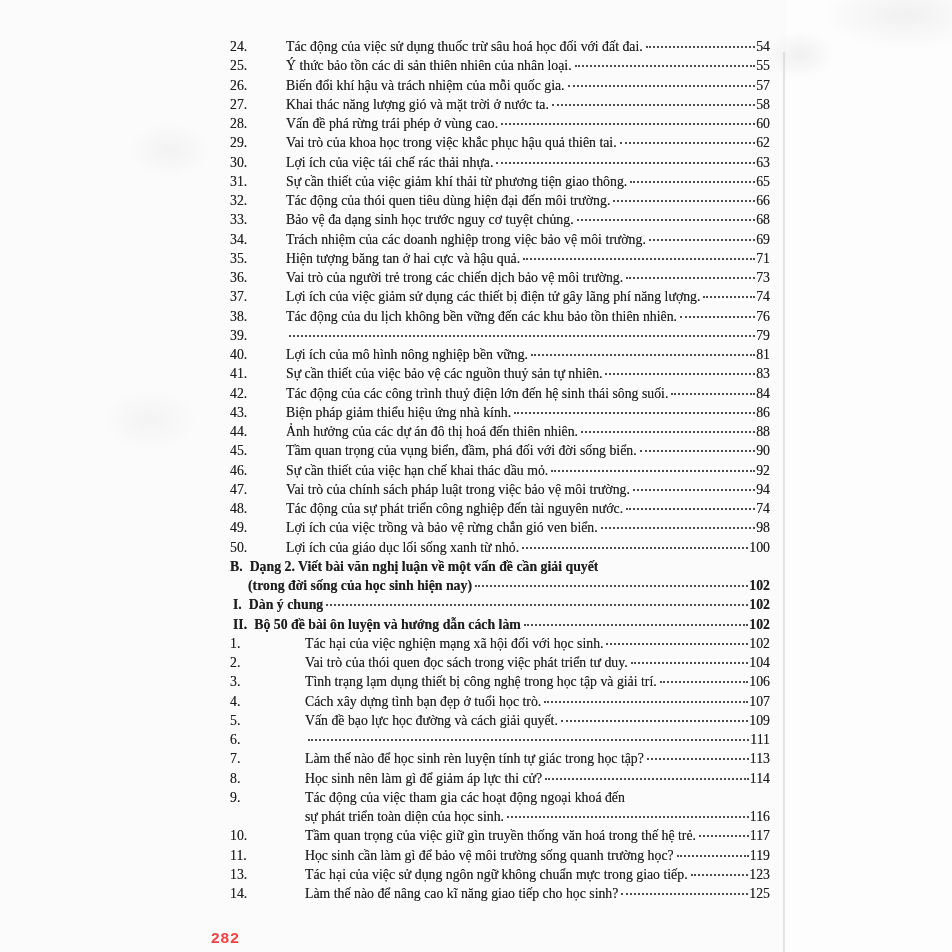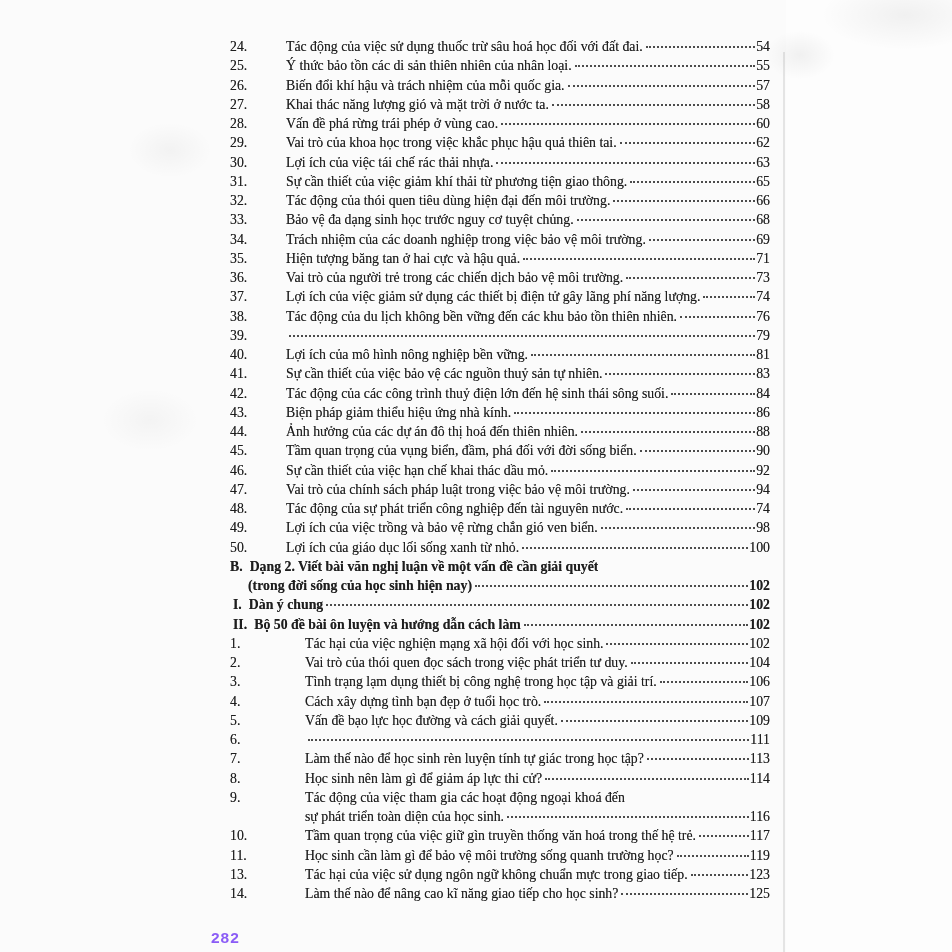--- a/index.html
+++ b/index.html
@@ -38,21 +38,21 @@
     margin:0 1px 0 3px;
   }
   .pg{flex:0 0 auto;text-align:center;}
   .bold{font-weight:bold;}
   .sec-label{flex:0 0 auto;margin-right:7px;font-weight:bold;}
   .sec-indent{flex:0 0 18px;}
   .subsec{padding-left:3px;}
   #footer-page-number{
     position:absolute;left:211px;top:929px;
     font-family:"Liberation Sans","DejaVu Sans",sans-serif;
-    font-weight:bold;font-size:15.5px;letter-spacing:1px;color:#8b5cf6;
+    font-weight:bold;font-size:15.5px;letter-spacing:1px;color:#ef4444;
   }
 </style>
 </head>
 <body>
 
 <div id="page-edge"></div>
 
 <div id="toc">
     <div class="row">
       <span class="num a">24.</span>

